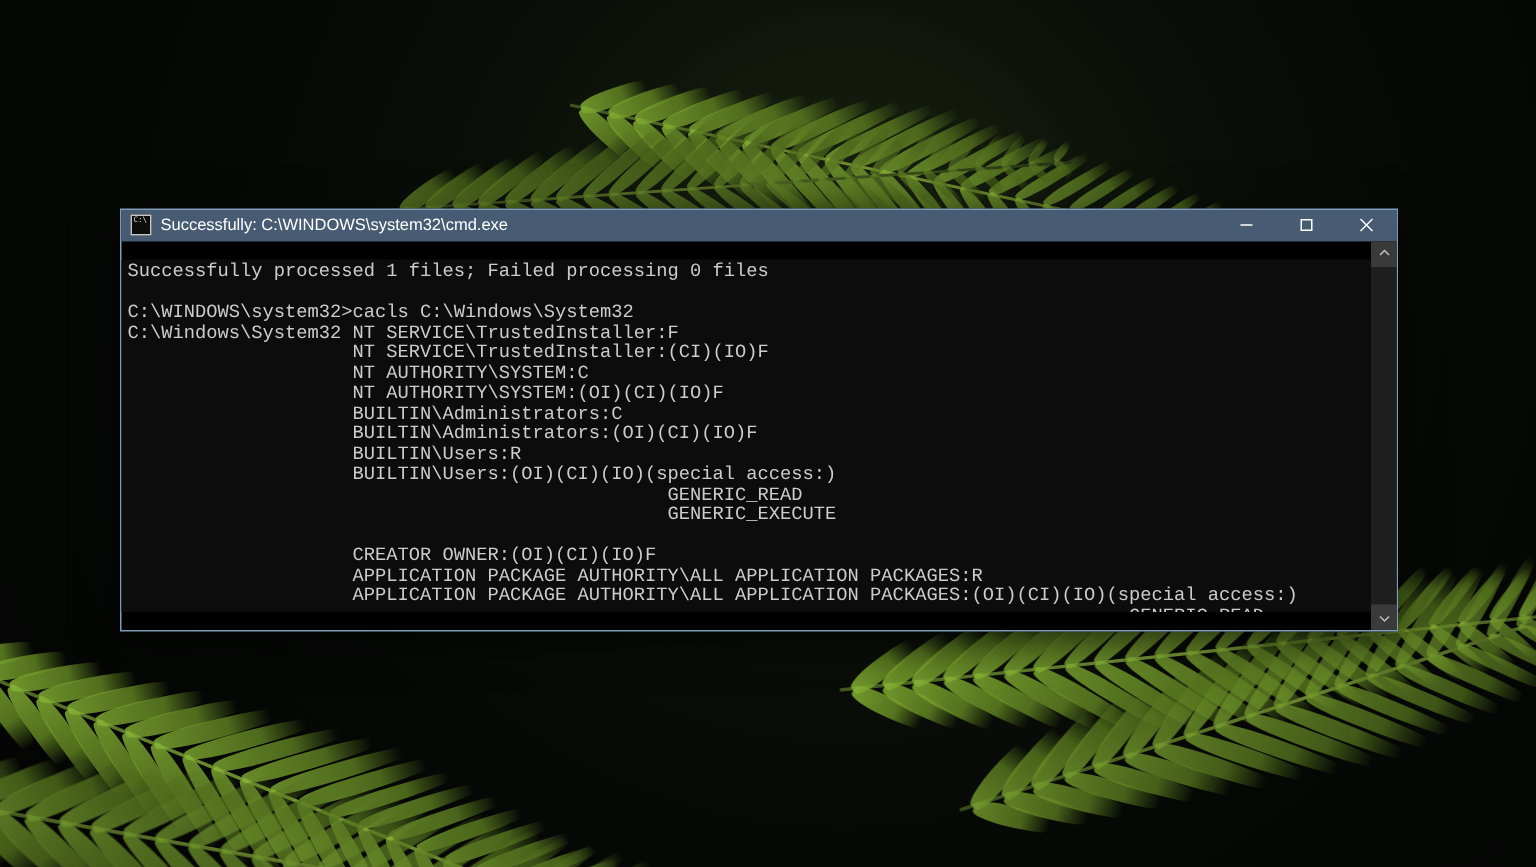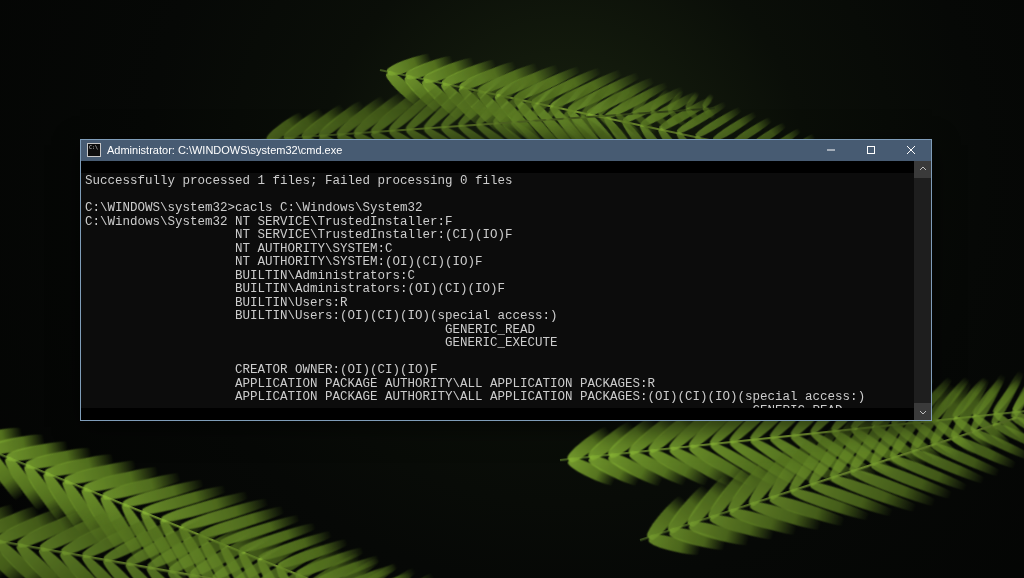--- a/index.html
+++ b/index.html
@@ -478,21 +478,21 @@
         <div class="leaflet" style="left: 229.538px; top: -5px; width: 25.3169px; height: 6.46154px; transform: rotate(-48.6154deg); opacity: 0.62;"></div>
         <div class="leaflet down" style="left: 229.538px; top: -5px; width: 25.3169px; height: 6.46154px; transform: rotate(48.6154deg); opacity: 0.62;"></div>
         <div class="leaflet" style="left: 248px; top: -5px; width: 17.44px; height: 6px; transform: rotate(-50deg); opacity: 0.6;"></div>
         <div class="leaflet down" style="left: 248px; top: -5px; width: 17.44px; height: 6px; transform: rotate(50deg); opacity: 0.6;"></div>
       </div>
     </div>
 
   <div class="window">
     <div class="titlebar">
       <span class="app-icon"></span>
-      <span class="title-text">Administrator: C:\WINDOWS\system32\cmd.exe</span>
+      <span class="title-text">Successfully: C:\WINDOWS\system32\cmd.exe</span>
       <div class="title-btns">
         <div class="title-btn">
           <svg viewBox="0 0 10 10">
               <line x1="1" y1="5" x2="9" y2="5" stroke="#fff" stroke-width="1"></line>
             </svg>
         </div>
         <div class="title-btn">
           <svg viewBox="0 0 10 10">
               <rect x="1.5" y="1.5" width="7" height="7" fill="none" stroke="#fff" stroke-width="1"></rect>
             </svg>

